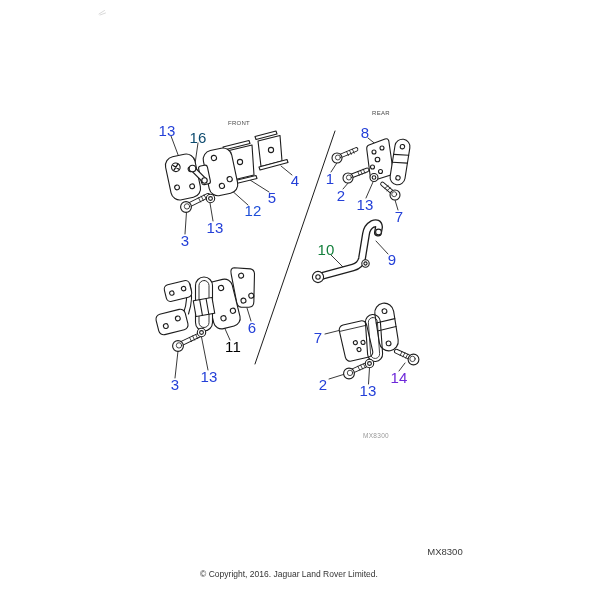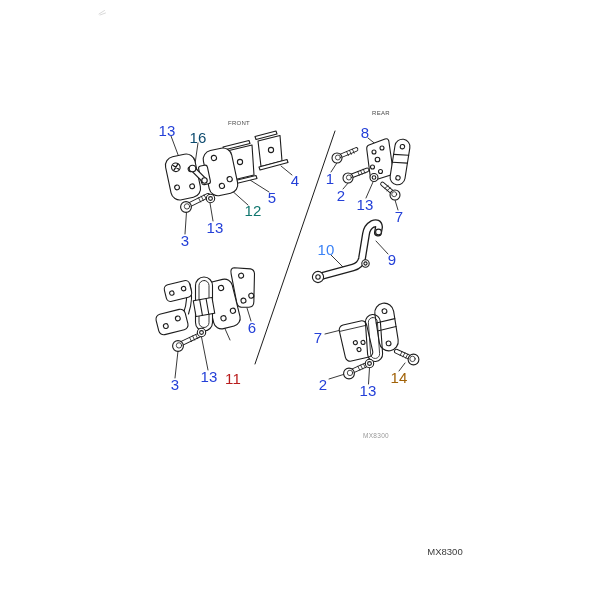--- a/index.html
+++ b/index.html
@@ -283,39 +283,40 @@
   </svg>
 
   <div class="label-layer">
     <div class="tiny-caption" style="left:239px;top:123px">FRONT</div>
     <div class="tiny-caption" style="left:381px;top:113px">REAR</div>
 
     <div class="code-small" style="left:376px;top:436px">MX8300</div>
 
     <div class="code-main" style="left:445px;top:552px">MX8300</div>
 
+    <div class="copyright" style="left:289px;top:574px">© Copyright, 2016. Jaguar Land Rover Limited.</div>
 
     <div>
         <div class="callout" style="left: 167px; top: 130px; color: rgb(36, 64, 216);">13</div>
         <div class="callout" style="left: 198px; top: 137px; color: #0c4a6e;">16</div>
         <div class="callout" style="left: 295px; top: 180px; color: rgb(36, 64, 216);">4</div>
         <div class="callout" style="left: 272px; top: 197px; color: rgb(36, 64, 216);">5</div>
-        <div class="callout" style="left: 253px; top: 210px; color: #0f766e;">12</div>
+        <div class="callout" style="left: 253px; top: 210px; color: #1d4ed8;">12</div>
         <div class="callout" style="left: 185px; top: 240px; color: rgb(36, 64, 216);">3</div>
         <div class="callout" style="left: 215px; top: 227px; color: rgb(36, 64, 216);">13</div>
         <div class="callout" style="left: 252px; top: 327px; color: rgb(36, 64, 216);">6</div>
-        <div class="callout" style="left: 233px; top: 346px; color: #b91c1c; margin-top: 32px;">11</div>
+        <div class="callout" style="left: 233px; top: 346px; color: #000000;">11</div>
         <div class="callout" style="left: 175px; top: 384px; color: rgb(36, 64, 216);">3</div>
         <div class="callout" style="left: 209px; top: 376px; color: rgb(36, 64, 216);">13</div>
         <div class="callout" style="left: 365px; top: 132px; color: rgb(36, 64, 216);">8</div>
         <div class="callout" style="left: 330px; top: 178px; color: rgb(36, 64, 216);">1</div>
         <div class="callout" style="left: 341px; top: 195px; color: rgb(36, 64, 216);">2</div>
         <div class="callout" style="left: 365px; top: 204px; color: rgb(36, 64, 216);">13</div>
         <div class="callout" style="left: 399px; top: 216px; color: rgb(36, 64, 216);">7</div>
-        <div class="callout" style="left: 326px; top: 249px; color: #3b82f6;">10</div>
+        <div class="callout" style="left: 326px; top: 249px; color: #15803d;">10</div>
         <div class="callout" style="left: 392px; top: 259px; color: rgb(36, 64, 216);">9</div>
         <div class="callout" style="left: 318px; top: 337px; color: rgb(36, 64, 216);">7</div>
         <div class="callout" style="left: 323px; top: 384px; color: rgb(36, 64, 216);">2</div>
         <div class="callout" style="left: 368px; top: 390px; color: rgb(36, 64, 216);">13</div>
-        <div class="callout" style="left: 399px; top: 377px; color: #a16207;">14</div>
+        <div class="callout" style="left: 399px; top: 377px; color: #6d28d9;">14</div>
       </div>
   </div>
 </div>
 
 </body></html>

